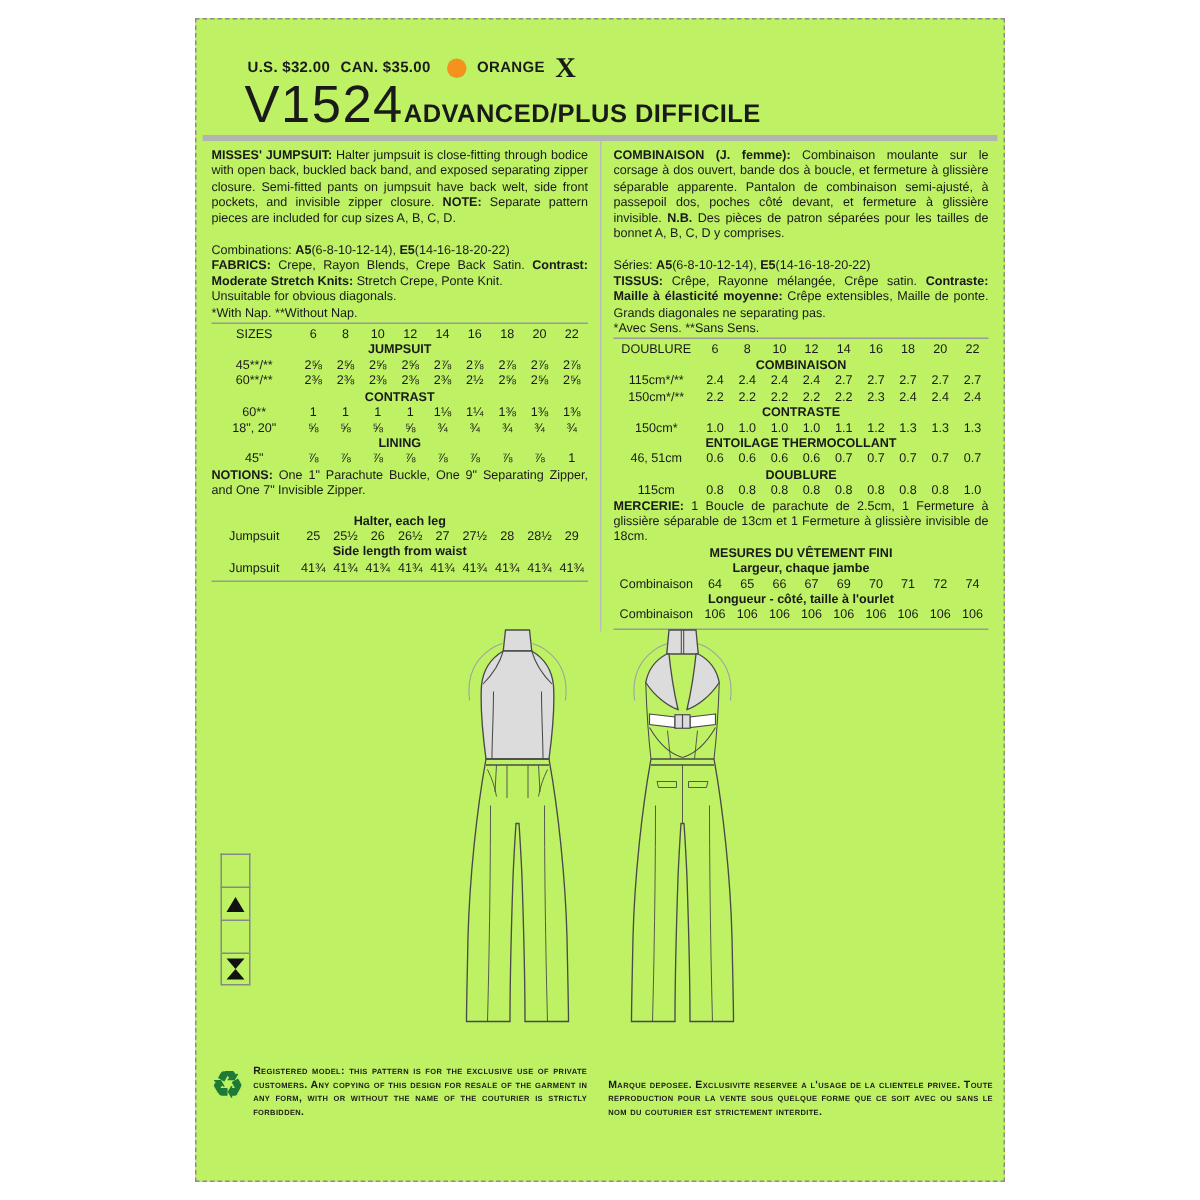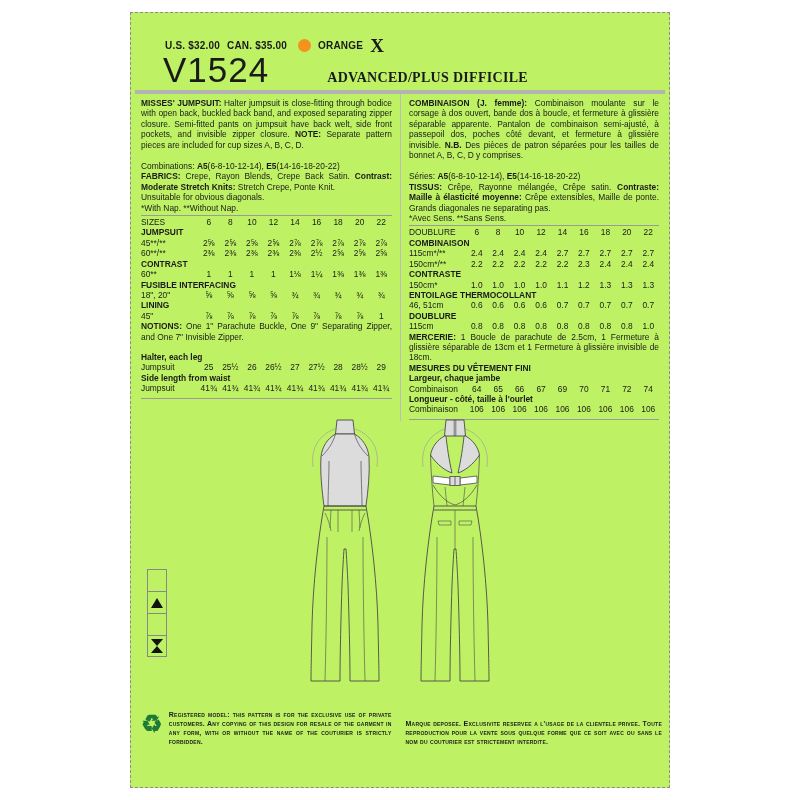--- a/index.html
+++ b/index.html
@@ -5,37 +5,37 @@
   html,body{margin:0;padding:0;background:#fff;}
   body{width:800px;height:800px;position:relative;font-family:"Liberation Sans",sans-serif;color:#1a1a1a;}
   .sheet{position:absolute;left:130px;top:12px;width:540px;height:776px;border:1px dashed #8c8c8c;background:#bef264;box-sizing:border-box;}
   
   .hdr{padding:26px 10px 0 10px;}
   .price-line{margin-left:24px;font-size:10px;font-weight:bold;letter-spacing:.2px;display:flex;align-items:center;gap:7px;}
   .dot{display:inline-block;width:13px;height:13px;border-radius:50%;margin-left:4px;}
   .cupx{font-family:"Liberation Serif",serif;font-size:19px;font-weight:bold;line-height:13px;}
   .brand-line{display:flex;align-items:baseline;margin-top:1px;}
   .vnum{font-family:Liberation Sans, sans-serif;font-size:35px;letter-spacing:1px;margin-left:22px;line-height:34px;}
-  .difficulty{font-family:Liberation Serif, serif;font-size:14px;font-weight:bold;margin-left:58px;letter-spacing:.3px;}
+  .difficulty{font-family:Liberation Sans, sans-serif;font-size:17px;font-weight:bold;letter-spacing:.3px;}
   .greybar{height:4px;background:#b3b3b3;margin:3px 4px 0 4px;}
   
   .columns{display:flex;margin:0 4px;}
   .col{width:50%;box-sizing:border-box;padding:4px 6px 0 6px;font-size:8.4px;line-height:10.4px;}
   .col-en{padding-right:8px;}
   .col-fr{border-left:1px solid #bdbdbd;padding-left:8px;}
   .para{text-align:justify;}
   .gap1{height:10px;}
   .gap2{height:11px;}
   .b{font-weight:bold;}
   .rule{border-top:1px solid #9a9a9a;margin:2px 0 1px 0;}
   
   .trow{display:grid;grid-template-columns:57px repeat(9,1fr);}
   .trow.tsec{grid-template-columns:1fr;font-weight:bold;}
   .tcell{text-align:center;}
-  .tlabel{text-align:left;white-space:nowrap;}
+  .tlabel{text-align:center;white-space:nowrap;}
   
   .figures{position:absolute;left:50%;top:402px;transform:translateX(-50%);display:flex;gap:10px;}
   
   .symstrip{position:absolute;left:16px;top:556px;}
   .symbox{width:20px;height:22px;border:1px solid #888;border-bottom:none;display:flex;align-items:center;justify-content:center;box-sizing:border-box;}
   .symbox:last-child{border-bottom:1px solid #888;}
   
   .footer{position:absolute;left:10px;top:697px;width:521px;display:flex;}
   .foot-half{width:50%;box-sizing:border-box;font-size:7px;line-height:9px;font-weight:bold;font-variant:small-caps;letter-spacing:.25px;text-align:justify;}
   .foot-en{padding-right:10px;display:flex;gap:6px;}
@@ -120,23 +120,20 @@
             <span class="tcell">1</span>
             <span class="tcell">1</span>
             <span class="tcell">1</span>
             <span class="tcell">1</span>
             <span class="tcell">1⅛</span>
             <span class="tcell">1¼</span>
             <span class="tcell">1⅜</span>
             <span class="tcell">1⅜</span>
             <span class="tcell">1⅜</span>
           </div>
-          <div class="trow tsec">
-            <span class="tlabel">FUSIBLE INTERFACING</span>
-          </div>
           <div class="trow">
             <span class="tlabel">18", 20"</span>
             <span class="tcell">⅝</span>
             <span class="tcell">⅝</span>
             <span class="tcell">⅝</span>
             <span class="tcell">⅝</span>
             <span class="tcell">¾</span>
             <span class="tcell">¾</span>
             <span class="tcell">¾</span>
             <span class="tcell">¾</span>

